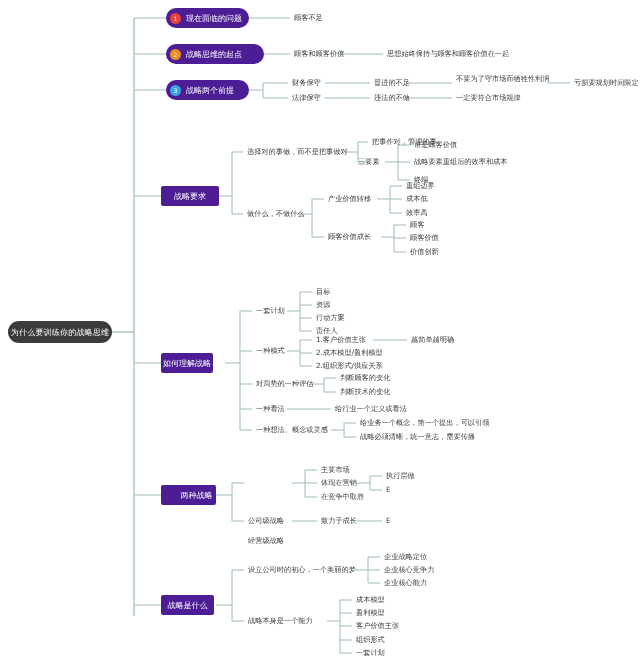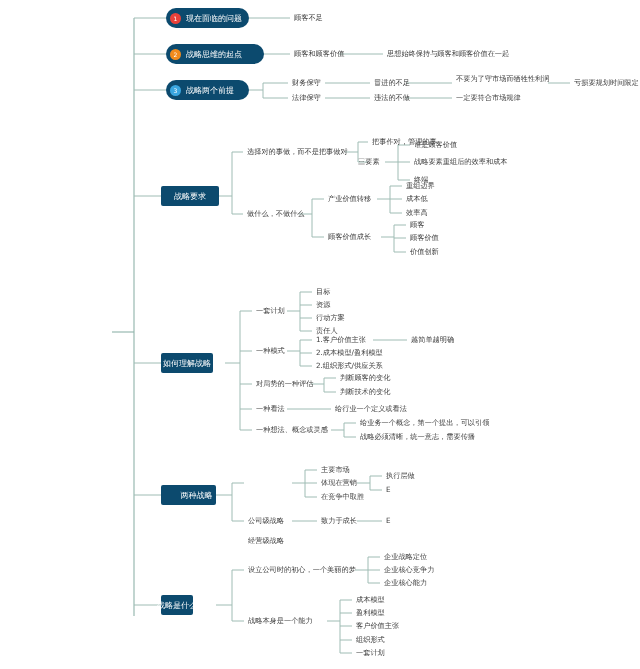--- a/index.html
+++ b/index.html
@@ -23,21 +23,21 @@
     color:#ffffff;
     border-radius:11px;
     height:22px;
     padding:0 9px;
     font-size:8px;
     letter-spacing:.2px;
     justify-content:center;
   }
   
   .lvl1{
-    background:#0c4a6e;
+    background:#4c1d95;
     color:#ffffff;
     height:20px;
     padding:0 8px 0 8px;
     font-size:8px;
     border-radius:2px;
     gap:5px;
   }
   .lvl1.rounded{border-radius:10px;padding-left:4px;}
   .lvl1 .dot{
     width:11px;height:11px;border-radius:50%;
@@ -177,20 +177,23 @@
   <path class="ln" d="M327 621 H340"></path>
   <path class="ln" d="M340 600 V653"></path>
   <path class="ln" d="M340 600 H352"></path>
   <path class="ln" d="M340 613 H352"></path>
   <path class="ln" d="M340 626 H352"></path>
   <path class="ln" d="M340 640 H352"></path>
   <path class="ln" d="M340 653 H352"></path>
 </svg>
 
 
+<div class="node root" style="left:8px;top:321px;width:104px;">
+  <span>为什么要训练你的战略思维</span>
+</div>
 
 
 <div class="node lvl1 rounded" style="left:166px;top:8px;width:83px;">
   <span class="dot" style="background:#e8413a">1</span>
   <span>现在面临的问题</span>
 </div>
 <div class="node leaf" style="left:294px;top:13px;">
   <span>顾客不足</span>
 </div>
 
@@ -368,21 +371,21 @@
   <span>公司级战略</span>
 </div>
 <div class="node leaf" style="left:321px;top:516px;">
   <span>致力于成长</span>
 </div>
 <div class="node leaf" style="left:386px;top:516px;">
   <span>E</span>
 </div>
 
 
-<div class="node lvl1" style="left:161px;top:595px;width:32px;justify-content:center;">
+<div class="node lvl1" style="left:161px;top:595px;width:53px;justify-content:center;">
   <span>战略是什么</span>
 </div>
 <div class="node leaf" style="left:248px;top:565px;">
   <span>设立公司时的初心，一个美丽的梦</span>
 </div>
 <div class="node leaf" style="left:384px;top:552px;">
   <span>企业战略定位</span>
 </div>
 <div class="node leaf" style="left:384px;top:565px;">
   <span>企业核心竞争力</span>

